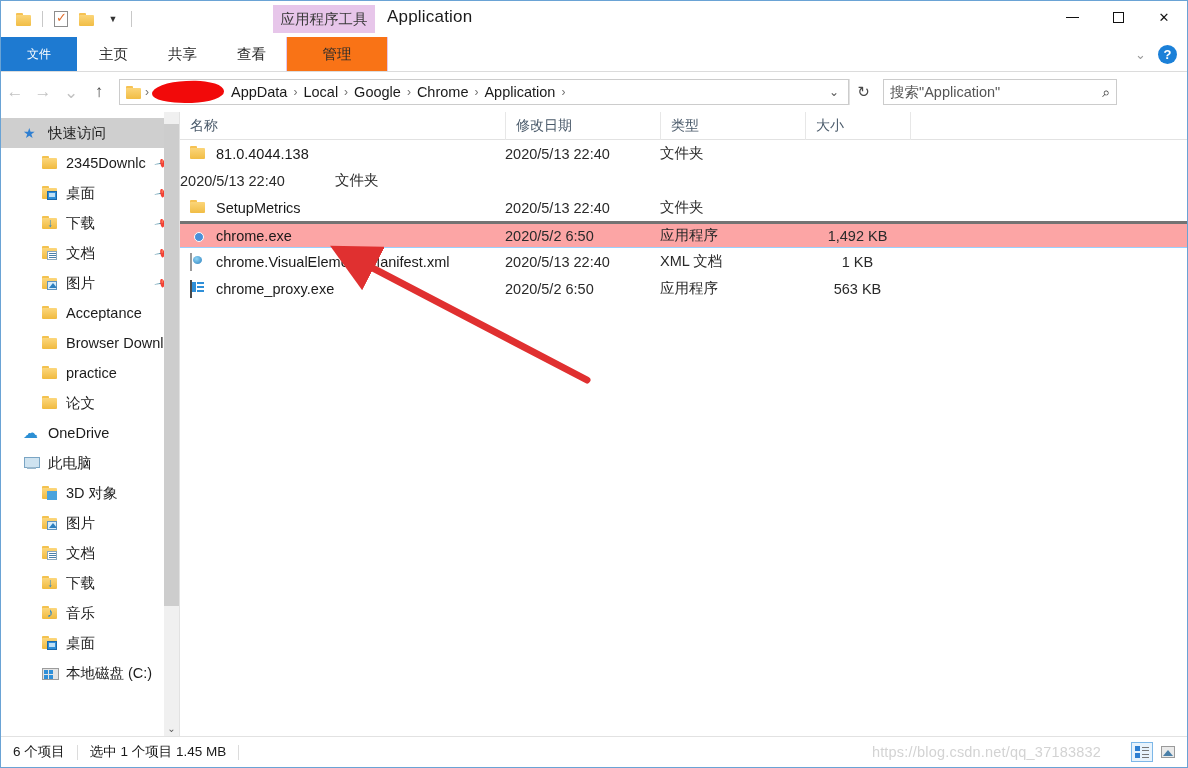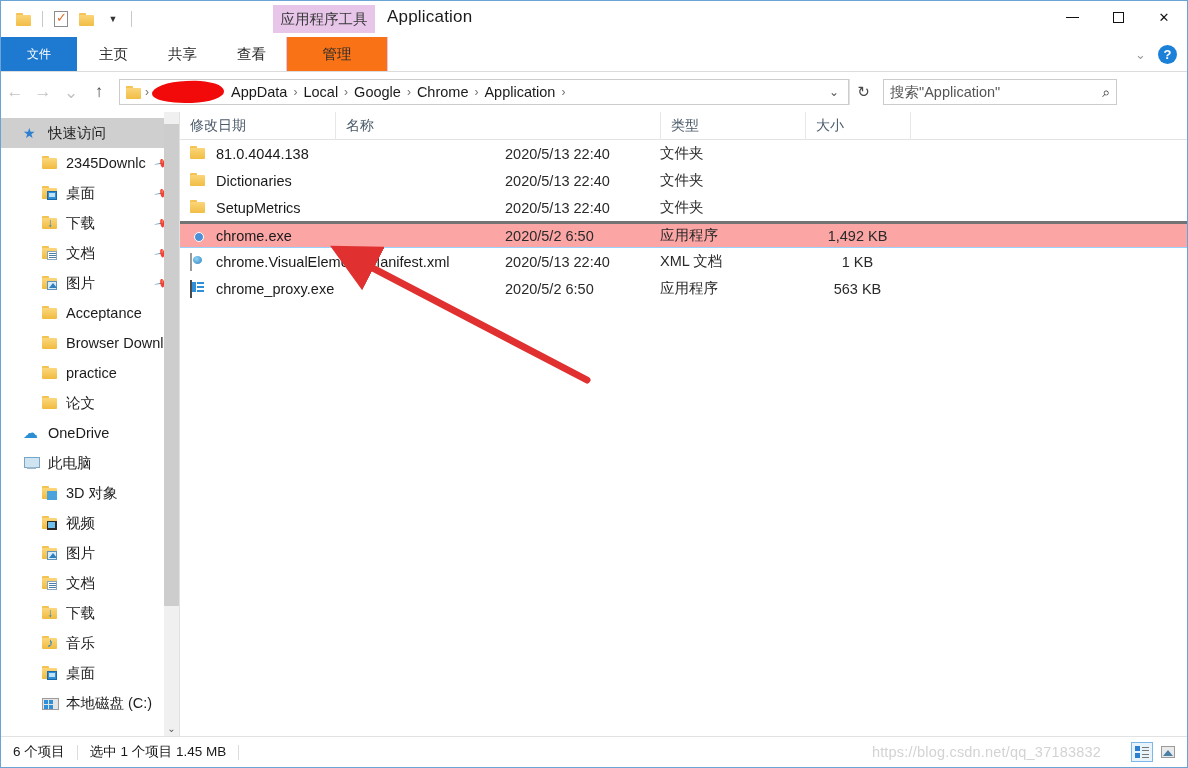--- a/index.html
+++ b/index.html
@@ -401,24 +401,20 @@
           </div>
           <div class="nav-item nav-l0">
             <span class="ni-ico"><span class="ic-pc"></span></span>
             <span class="ni-label">此电脑</span>
           </div>
           <div class="nav-item nav-l1">
             <span class="ni-ico"><span class="ic-folder"><span class="ic-badge bg-3d"></span></span></span>
             <span class="ni-label">3D 对象</span>
           </div>
           <div class="nav-item nav-l1">
-            <span class="ni-ico"><span class="ic-folder"><span class="ic-badge bg-vid"></span></span></span>
-            <span class="ni-label">视频</span>
-          </div>
-          <div class="nav-item nav-l1">
             <span class="ni-ico"><span class="ic-folder"><span class="ic-badge bg-pic"></span></span></span>
             <span class="ni-label">图片</span>
           </div>
           <div class="nav-item nav-l1">
             <span class="ni-ico"><span class="ic-folder"><span class="ic-badge bg-doc"></span></span></span>
             <span class="ni-label">文档</span>
           </div>
           <div class="nav-item nav-l1">
             <span class="ni-ico"><span class="ic-folder"><span class="ic-badge bg-down"></span></span></span>
             <span class="ni-label">下载</span>
@@ -439,45 +435,41 @@
       <div id="sb-scroll">
         <div id="sb-thumb"></div>
         <div id="sb-down">⌄</div>
       </div>
     </div>
     <div id="split-line"></div>
 
     <div id="filepane">
 
       <div id="colheader">
-        <div class="colh" style="width:155px">修改日期</div>
         <div class="colh" style="width:325px">
           <span>名称</span>
           <span id="sortcaret">⌃</span>
         </div>
+        <div class="colh" style="width:155px">修改日期</div>
         <div class="colh" style="width:145px">类型</div>
         <div class="colh" style="width:105px">大小</div>
         <div class="colh" style="width:60px"></div>
       </div>
 
       <div id="rows">
           <div class="frow">
             <div class="fc-name" style="width:325px">
               <span class="f-ico"><span class="folder-ico"></span></span>
               <span>81.0.4044.138</span>
             </div>
             <div class="fc-date" style="width:155px">2020/5/13 22:40</div>
             <div class="fc-type" style="width:145px">文件夹</div>
             <div class="fc-size" style="width:105px"></div>
           </div>
           <div class="frow">
-            <div class="fc-name" style="width:325px">
-              <span class="f-ico"><span class="folder-ico"></span></span>
-              <span>Dictionaries</span>
-            </div>
             <div class="fc-date" style="width:155px">2020/5/13 22:40</div>
             <div class="fc-type" style="width:145px">文件夹</div>
             <div class="fc-size" style="width:105px"></div>
           </div>
           <div class="frow">
             <div class="fc-name" style="width:325px">
               <span class="f-ico"><span class="folder-ico"></span></span>
               <span>SetupMetrics</span>
             </div>
             <div class="fc-date" style="width:155px">2020/5/13 22:40</div>

